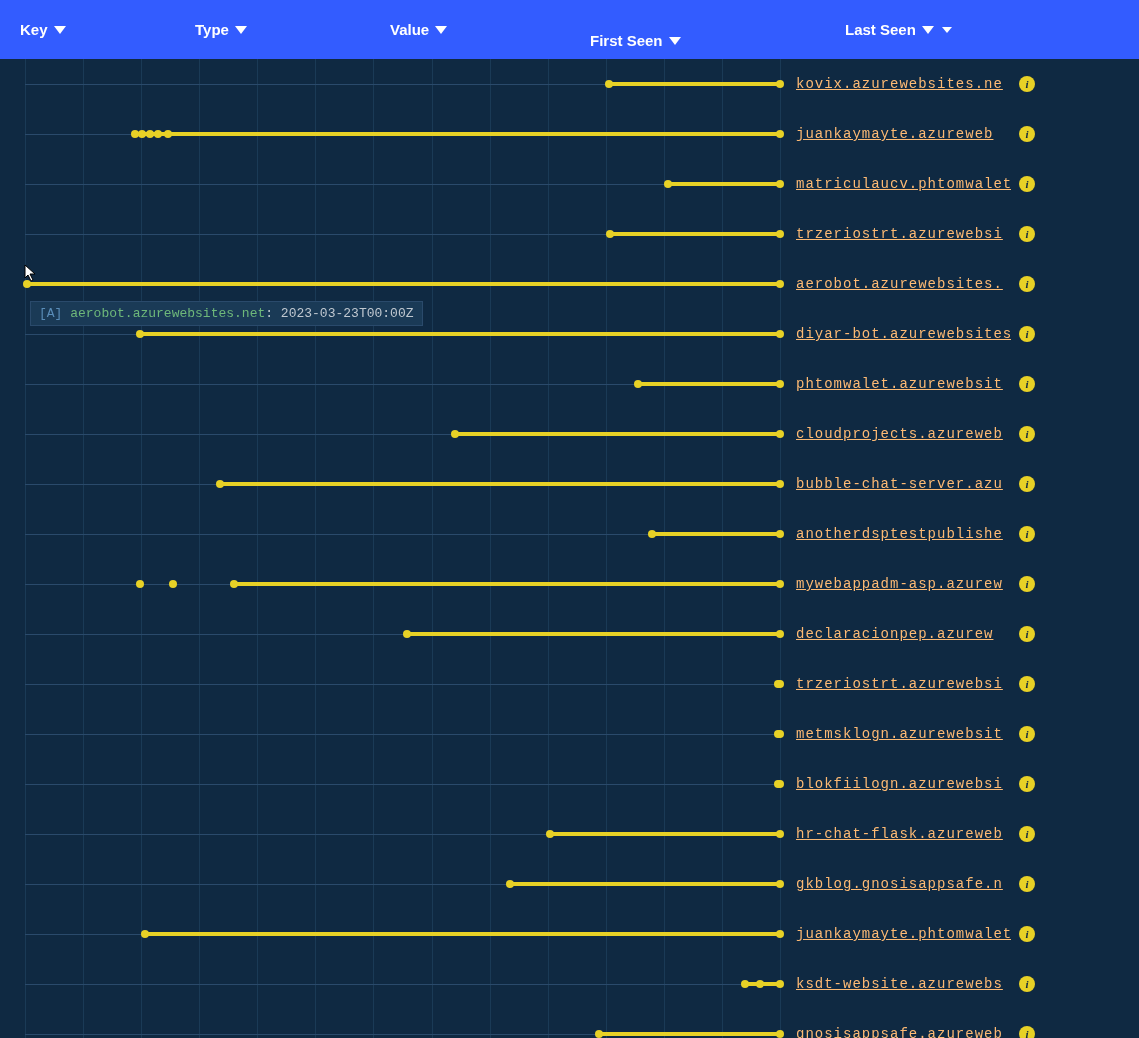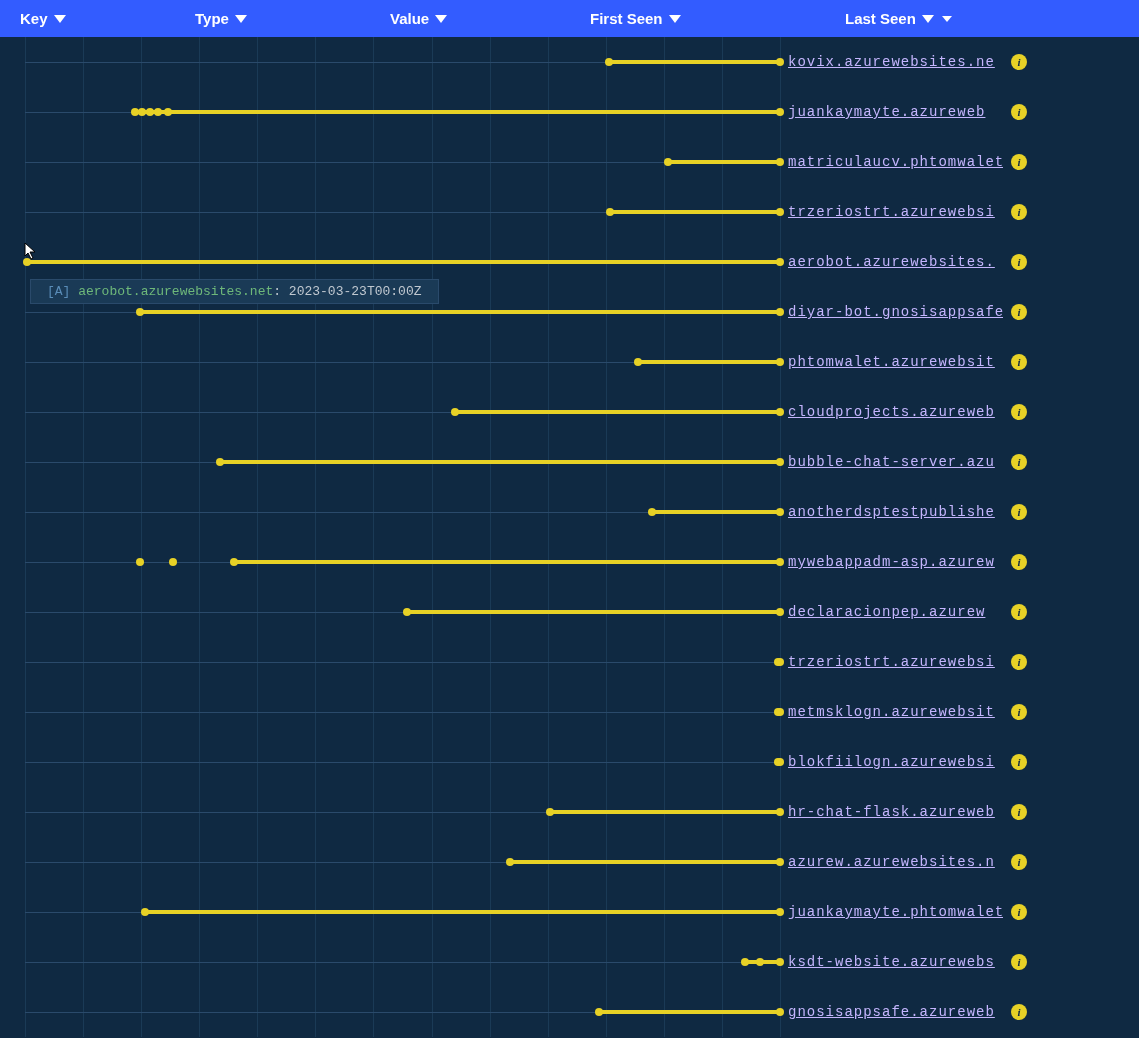--- a/index.html
+++ b/index.html
@@ -24,21 +24,21 @@
       font-size: 15px;
     }
     .header-col {
       display: flex;
       align-items: center;
       gap: 6px;
     }
     .header-col.key { width: 175px; }
     .header-col.type { width: 195px; }
     .header-col.value { width: 200px; }
-    .header-col.firstseen { width: 255px; }
+    .header-col.firstseen { width: 255px; margin-top: 22px; }
     .header-col.lastseen { width: 250px; }
     .filter-icon {
       width: 0;
       height: 0;
       border-left: 6px solid transparent;
       border-right: 6px solid transparent;
       border-top: 8px solid white;
     }
     .sort-icon {
       width: 0;
@@ -97,28 +97,28 @@
     .dot {
       position: absolute;
       width: 8px;
       height: 8px;
       background: #e7d126;
       border-radius: 50%;
       top: 50%;
       transform: translate(-50%, -50%);
     }
     .label {
-      color: #c4b5fd;
+      color: #fdba74;
       text-decoration: underline;
       font-size: 14px;
       letter-spacing: 1px;
       white-space: nowrap;
       overflow: hidden;
       width: 215px;
-      margin-left: 8px;
+      margin-left: 16px;
     }
     .info-icon {
       width: 16px;
       height: 16px;
       border-radius: 50%;
       background: #e7d126;
       color: #0f2942;
       display: flex;
       align-items: center;
       justify-content: center;
@@ -126,21 +126,21 @@
       font-weight: bold;
       font-family: Georgia, serif;
       font-style: italic;
       margin-left: 8px;
       cursor: pointer;
     }
     .tooltip {
       position: absolute;
       background: #1a3a56;
       border: 1px solid #2a4a6b;
-      padding: 4px 16px;
+      padding: 4px 8px;
       font-size: 13px;
       white-space: nowrap;
       z-index: 10;
     }
     .tooltip .type-tag { color: #5a8db8; }
     .tooltip .domain { color: #6eb87a; }
     .tooltip .ts { color: #c0c8d0; }
     .cursor {
       position: absolute;
       z-index: 20;
@@ -247,21 +247,21 @@
         <a class="label">aerobot.azurewebsites.</a>
         <div class="info-icon">i</div>
       </div>
       <div class="row">
         <div class="timeline-track">
           <div class="baseline"></div>
           <div class="segment" style="left: 140px; width: 640px;"></div>
           <div class="dot" style="left: 140px;"></div>
           <div class="dot" style="left: 780px;"></div>
         </div>
-        <a class="label">diyar-bot.gnosisappsafe</a>
+        <a class="label">diyar-bot.azurewebsites</a>
         <div class="info-icon">i</div>
       </div>
       <div class="row">
         <div class="timeline-track">
           <div class="baseline"></div>
           <div class="segment" style="left: 638px; width: 142px;"></div>
           <div class="dot" style="left: 638px;"></div>
           <div class="dot" style="left: 780px;"></div>
         </div>
         <a class="label">phtomwalet.azurewebsit</a>
@@ -359,21 +359,21 @@
         <a class="label">hr-chat-flask.azureweb</a>
         <div class="info-icon">i</div>
       </div>
       <div class="row">
         <div class="timeline-track">
           <div class="baseline"></div>
           <div class="segment" style="left: 510px; width: 270px;"></div>
           <div class="dot" style="left: 510px;"></div>
           <div class="dot" style="left: 780px;"></div>
         </div>
-        <a class="label">azurew.azurewebsites.n</a>
+        <a class="label">gkblog.gnosisappsafe.n</a>
         <div class="info-icon">i</div>
       </div>
       <div class="row">
         <div class="timeline-track">
           <div class="baseline"></div>
           <div class="segment" style="left: 145px; width: 635px;"></div>
           <div class="dot" style="left: 145px;"></div>
           <div class="dot" style="left: 780px;"></div>
         </div>
         <a class="label">juankaymayte.phtomwalet</a>

